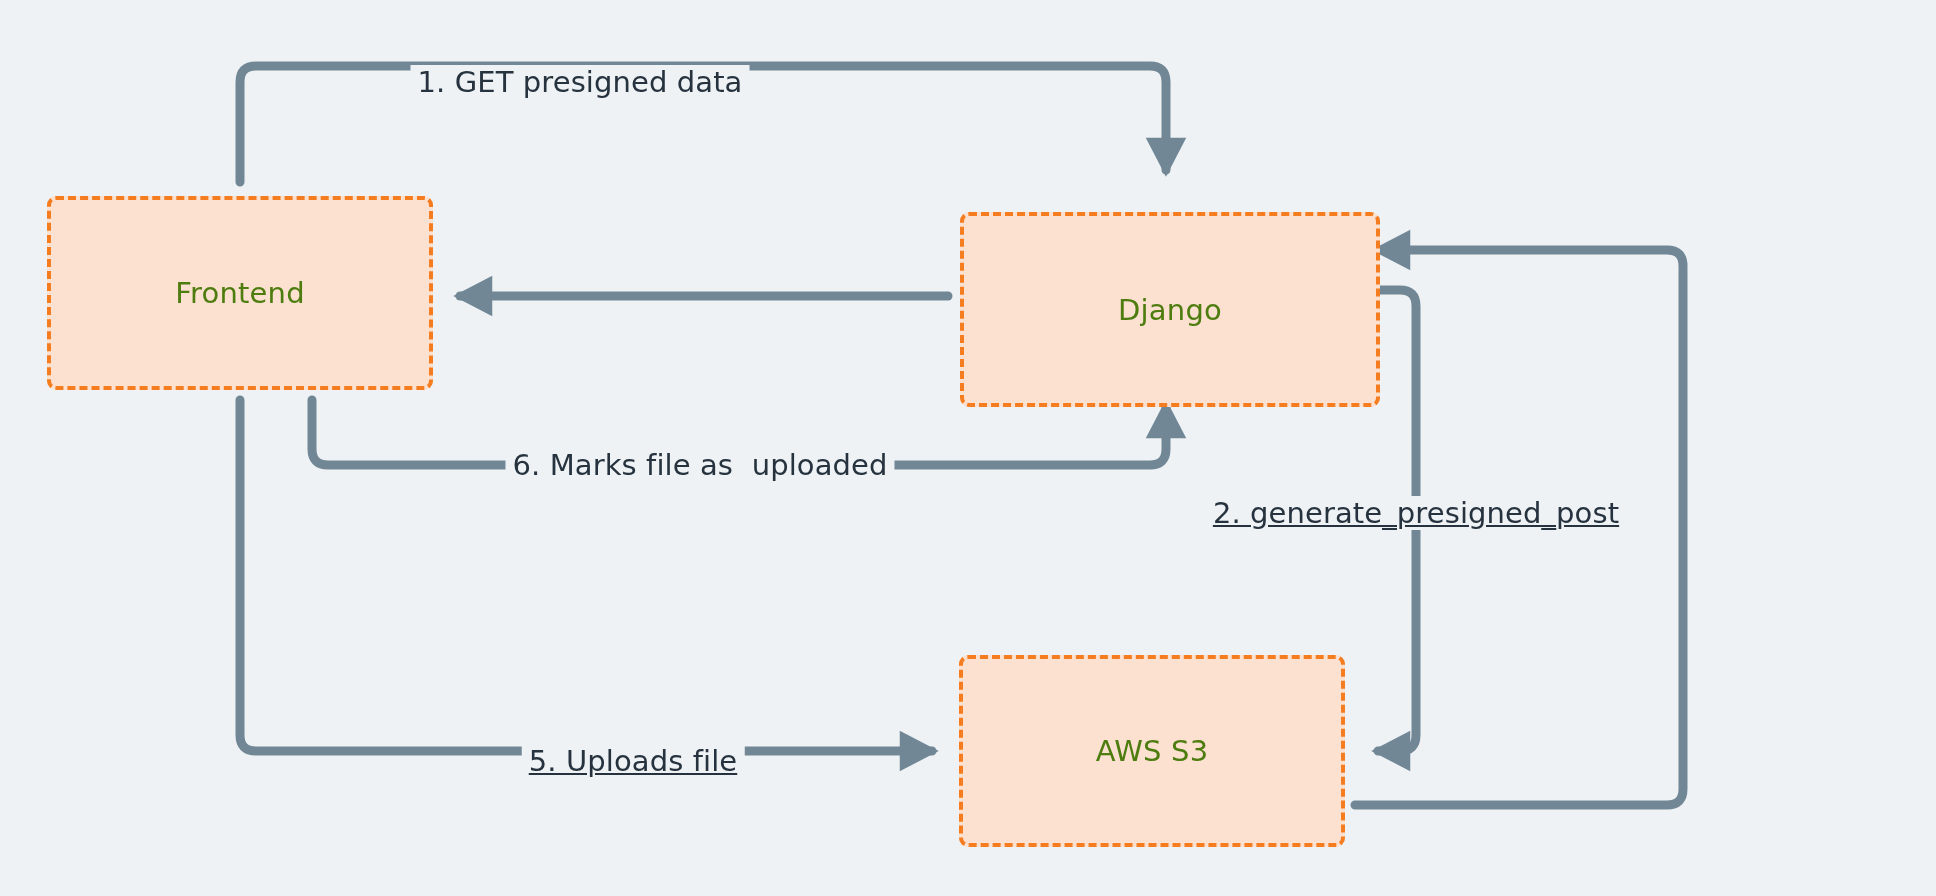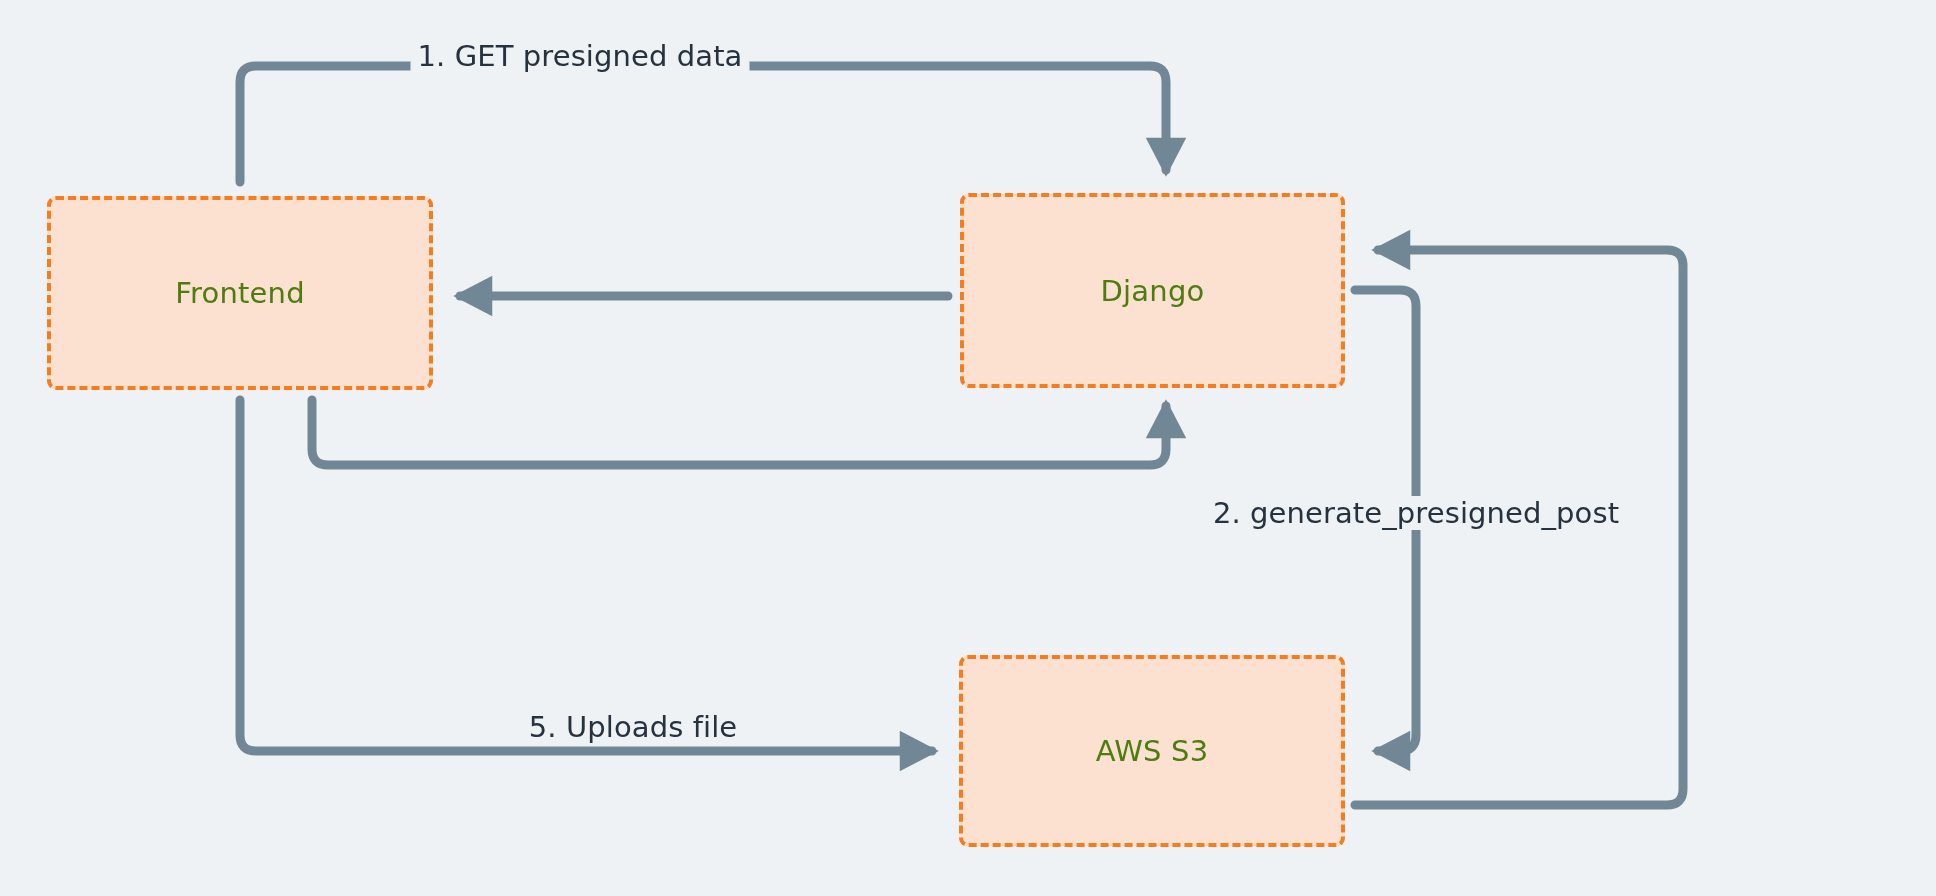--- a/index.html
+++ b/index.html
@@ -63,30 +63,31 @@
       <path d="M 1355 290 L 1400 290 Q 1416 290 1416 306 L 1416 735 Q 1416 751 1400 751 L 1378 751" marker-end="url(#ah)"></path>
 
       <path d="M 1355 805 L 1667 805 Q 1683 805 1683 789 L 1683 266 Q 1683 250 1667 250 L 1378 250" marker-end="url(#ah)"></path>
     </g>
   </svg>
 
   <div class="node" style="left:47px;top:196px;width:386px;height:194px;">
     <span class="node-label">Frontend</span>
   </div>
 
-  <div class="node" style="left:960px;top:193px;width:385px;height:195px;">
+  <div class="node" style="left:960px;top:212px;width:420px;height:195px;">
     <span class="node-label">Django</span>
   </div>
 
   <div class="node" style="left:959px;top:655px;width:386px;height:192px;">
     <span class="node-label">AWS S3</span>
   </div>
 
-  <div class="edge-label" style="left:580px;top:56px;">1. GET presigned data</div>
+  <div class="edge-label" style="left:580px;top:82px;">1. GET presigned data</div>
 
-  <div class="edge-label" style="left:1416px;top:513px;">2. generate_presigned_post</div>
+  <div class="edge-label" style="left:1416px;top:513px;text-decoration:underline;">2. generate_presigned_post</div>
 
 
 
-  <div class="edge-label" style="left:633px;top:727px;">5. Uploads file</div>
+  <div class="edge-label" style="left:633px;top:761px;text-decoration:underline;">5. Uploads file</div>
 
+  <div class="edge-label" style="left:700px;top:465px;">6. Marks file as  uploaded</div>
 
 </div>
 
 </body></html>

